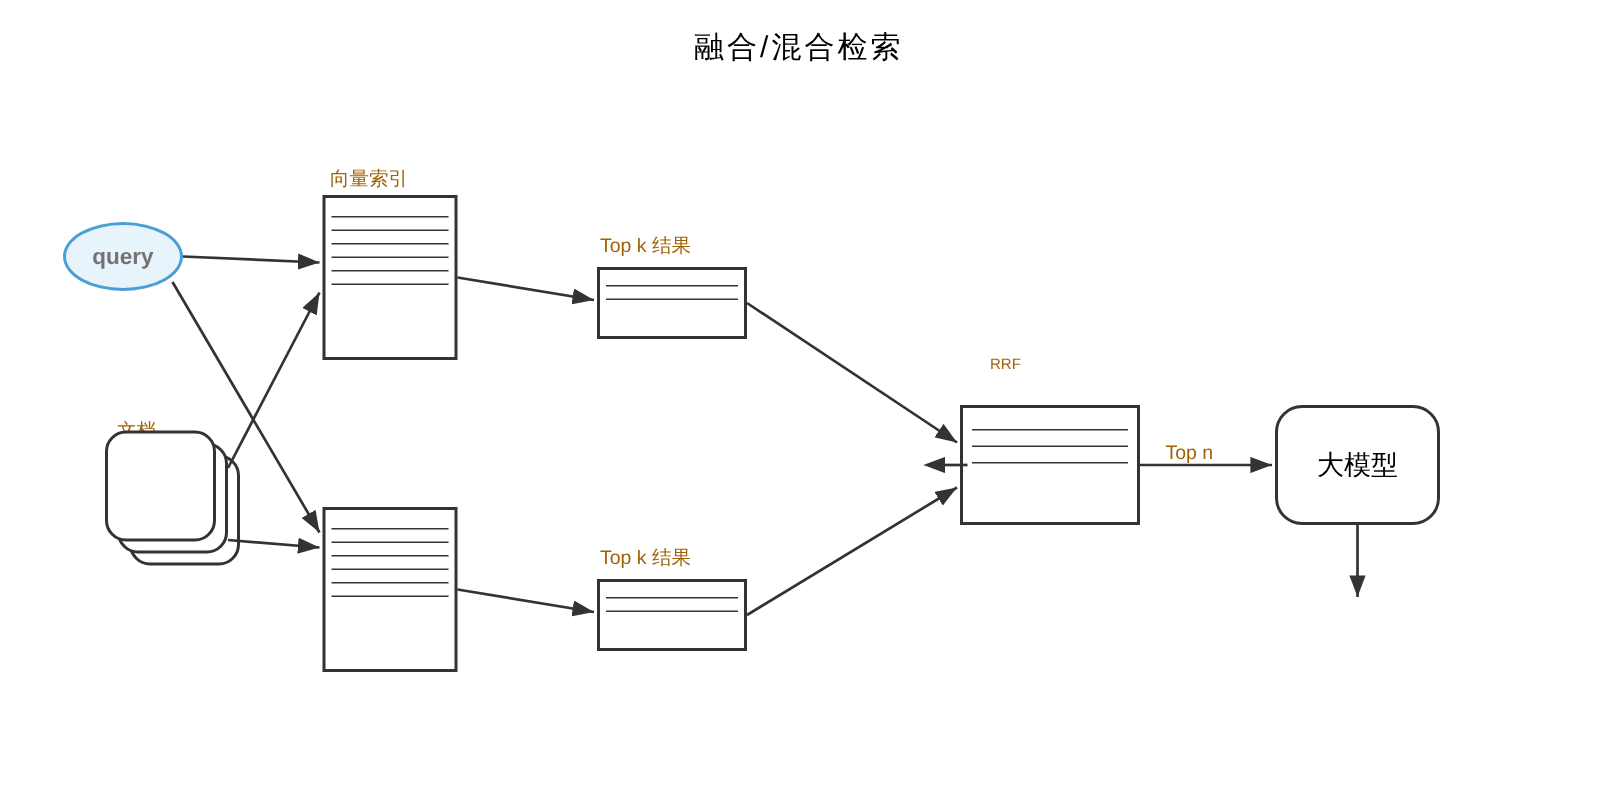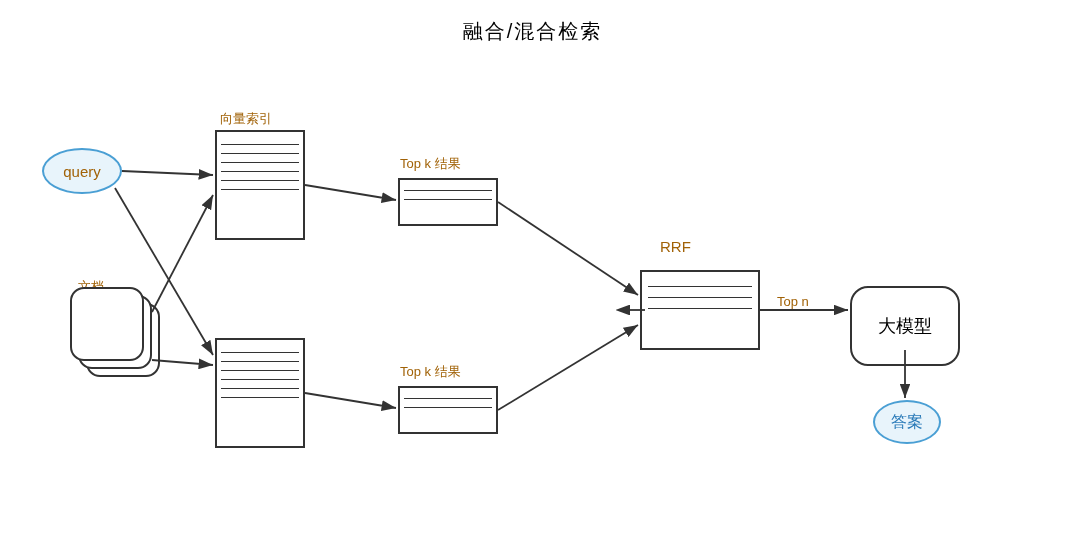--- a/index.html
+++ b/index.html
@@ -42,22 +42,22 @@
       top: 148px;
       width: 80px;
       height: 46px;
       border: 2px solid #4a9fd4;
       border-radius: 50%;
       background: #e8f4fb;
       display: flex;
       align-items: center;
       justify-content: center;
       font-size: 15px;
-      color: #a16207;
-      font-weight: 400;
+      color: #737373;
+      font-weight: 700;
     }
 
     
     .doc-stack {
       position: absolute;
       left: 68px;
       top: 285px;
     }
     .doc-stack .doc-layer {
       position: absolute;
@@ -180,37 +180,34 @@
     <div class="line" style="margin-top:8px;"></div>
   </div>
 
   <div class="label" style="left:400px; top:363px;">Top k 结果</div>
 
   <div class="result-box" style="left:398px; top:386px; width:100px; height:48px;">
     <div class="line" style="margin-top:10px;"></div>
     <div class="line" style="margin-top:8px;"></div>
   </div>
 
-  <div class="label" style="left:660px; top:238px; font-size:15px; font-weight:500;">RRF</div>
+  <div class="label" style="left:660px; top:238px; font-size:10px; font-weight:500;">RRF</div>
 
   <div class="rrf-box" style="left:640px; top:270px; width:120px; height:80px;">
     <div class="line" style="margin-top:14px;"></div>
     <div class="line" style="margin-top:10px;"></div>
     <div class="line" style="margin-top:10px;"></div>
   </div>
 
   <div class="label" style="left:777px; top:294px; font-size:13px;">Top n</div>
 
-  <div class="llm-box" style="left:850px; top:270px; width:110px; height:80px;margin-top:16px;">
+  <div class="llm-box" style="left:850px; top:270px; width:110px; height:80px;">
     <span>大模型</span>
   </div>
 
-  <div class="ellipse-answer" style="left:873px; top:400px; width:68px; height:44px;">
-    <span>答案</span>
-  </div>
 
   <svg class="svg-overlay">
     <defs>
       <marker id="arrowhead" markerWidth="8" markerHeight="6" refX="8" refY="3" orient="auto">
         <polygon points="0 0, 8 3, 0 6" fill="#333"></polygon>
       </marker>
       <marker id="arrowhead-dbl" markerWidth="8" markerHeight="6" refX="0" refY="3" orient="auto-start-reverse">
         <polygon points="0 0, 8 3, 0 6" fill="#333"></polygon>
       </marker>
     </defs>

